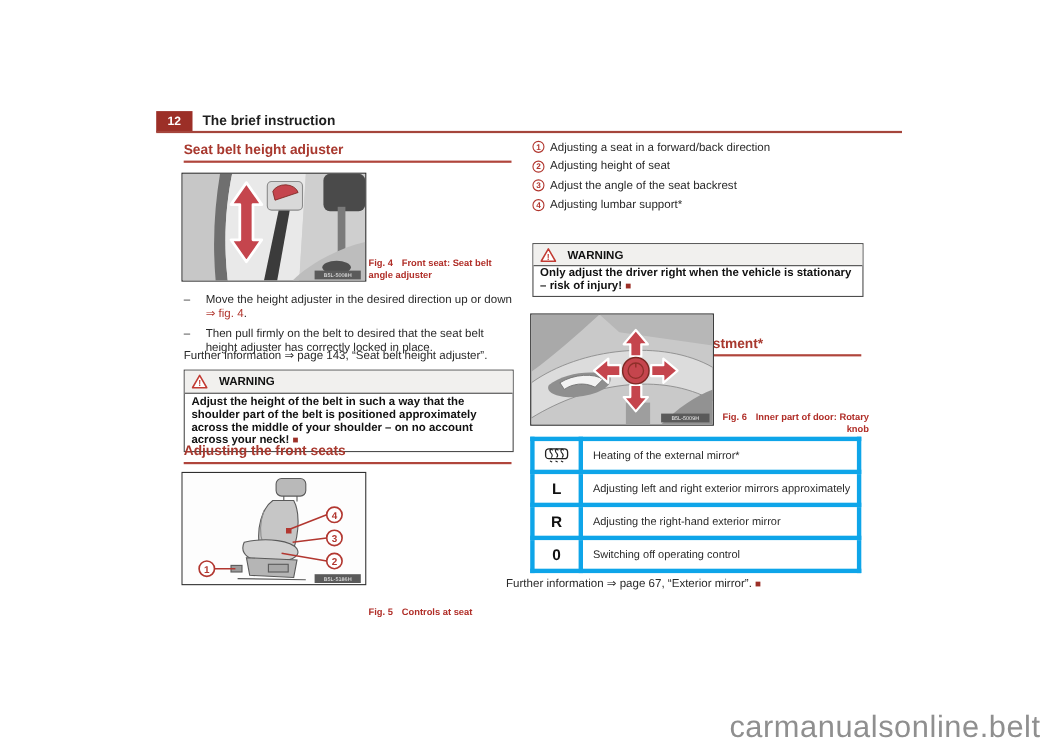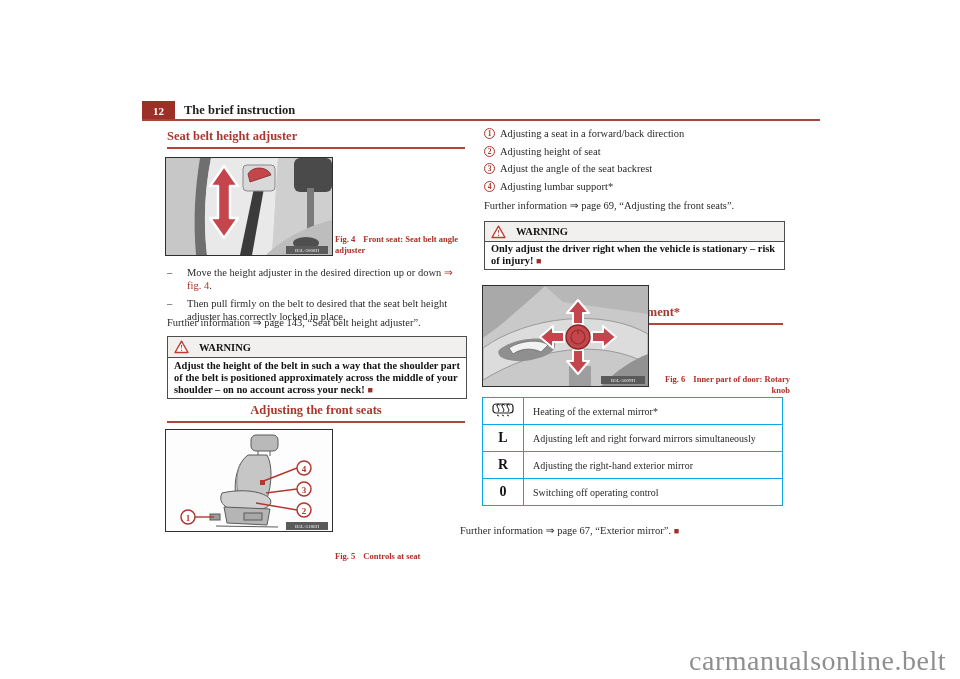--- a/index.html
+++ b/index.html
@@ -1,17 +1,17 @@
 <!DOCTYPE html>
 <html><head>
 <meta charset="utf-8">
 <style>
   html,body{margin:0;padding:0;background:#ffffff;}
   #page{position:relative;width:960px;height:679px;background:#ffffff;overflow:hidden;
-        font-family:Liberation Serif, serif;color:#282828;}
+        font-family:Liberation Sans, sans-serif;color:#282828;}
 
   
   .pagenum{position:absolute;left:142px;top:101px;width:33px;height:19px;background:#9c2f27;
            color:#ffffff;font-size:11px;font-weight:bold;display:flex;align-items:center;justify-content:center;}
   .htitle{position:absolute;left:184px;top:103px;font-size:12.5px;font-weight:bold;color:#1e1e1e;}
   .hrule{position:absolute;left:142px;top:119px;width:678px;height:2px;background:#a5453c;}
 
   
   .sechead{position:absolute;font-size:12.5px;font-weight:bold;color:#a8382e;
            border-bottom:2px solid #b0453c;padding-bottom:3px;}
@@ -40,21 +40,21 @@
   
   .numlist{position:absolute;left:484px;top:128px;width:300px;}
   .numitem{display:flex;align-items:center;margin-bottom:6px;height:11.5px;}
   .ncirc{flex:none;width:11px;height:11px;border:1px solid #b1362e;border-radius:50%;color:#b1362e;
          font-size:7.5px;font-weight:bold;display:flex;align-items:center;justify-content:center;
          box-sizing:border-box;margin-right:5px;}
   .numitem .ntext{font-size:10.5px;color:#2a2a2a;}
 
   
   .mirtable{position:absolute;left:482px;top:397px;width:301px;border-collapse:collapse;}
-  .mirtable td{border:1px solid #0ea5e9;height:24px;font-size:10px;color:#2a2a2a;}
+  .mirtable td{border:4px solid #0ea5e9;height:24px;font-size:10px;color:#2a2a2a;}
   .mirtable td.kcol{width:38px;text-align:center;font-weight:bold;font-size:14px;color:#111;}
   .mirtable td.tcol{padding-left:9px;}
 
   .watermark{position:absolute;right:14px;bottom:2px;font-size:28px;color:#8f8f8f;letter-spacing:0.5px;}
 </style>
 </head>
 <body>
 
 <div id="page">
 
@@ -104,21 +104,21 @@
     <div class="warnhead" style="height:20px;">
       <svg width="15" height="14" viewBox="0 0 15 14">
         <path d="M7.5,1.2 L14,12.5 L1,12.5 Z" fill="#ffffff" stroke="#c23b33" stroke-width="1.4" stroke-linejoin="round"></path>
         <text x="7.5" y="11" font-size="8" font-weight="bold" fill="#c23b33" text-anchor="middle">!</text>
       </svg>
       <span>WARNING</span>
     </div>
     <div class="warnbody"><span>Adjust the height of the belt in such a way that the shoulder part of the belt is positioned approximately across the middle of your shoulder – on no account across your neck!</span> <span class="endmark">■</span></div>
   </div>
 
-  <div class="sechead" style="left:167px;top:403px;width:298px;text-align:center;">Adjusting the front seats</div>
+  <div class="sechead" style="left:167px;top:403px;width:298px;">Adjusting the front seats</div>
 
   <div class="figframe" style="left:165px;top:429px;width:166px;height:101px;background:#ffffff;">
     <svg width="166" height="101" viewBox="0 0 166 101">
       <rect width="166" height="101" fill="#fdfdfd"></rect>
       <rect x="85" y="5" width="27" height="16" rx="5" fill="#b9b9b9" stroke="#5a5a5a"></rect>
       <line x1="92" y1="21" x2="92" y2="26" stroke="#5a5a5a"></line>
       <line x1="104" y1="21" x2="104" y2="26" stroke="#5a5a5a"></line>
       <path d="M82,25 C72,32 67,50 70,68 L100,72 C107,52 106,34 101,25 Z" fill="#c6c6c6" stroke="#5a5a5a"></path>
       <path d="M74,34 C70,46 70,56 73,64" fill="none" stroke="#8d8d8d"></path>
       <path d="M56,63 C78,58 99,62 104,69 C108,76 98,81 78,81 C62,81 51,74 56,63 Z" fill="#d0d0d0" stroke="#5a5a5a"></path>
@@ -159,21 +159,20 @@
     <div class="numitem">
       <span class="ncirc">3</span>
       <span class="ntext">Adjust the angle of the seat backrest</span>
     </div>
     <div class="numitem">
       <span class="ncirc">4</span>
       <span class="ntext">Adjusting lumbar support*</span>
     </div>
   </div>
 
-  <div class="further" style="left:484px;top:199px;width:300px;">Further information ⇒ page 69, “Adjusting the front seats”.</div>
 
   <div class="warnbox" style="left:484px;top:221px;width:299px;">
     <div class="warnhead" style="height:19px;">
       <svg width="15" height="14" viewBox="0 0 15 14">
         <path d="M7.5,1.2 L14,12.5 L1,12.5 Z" fill="#ffffff" stroke="#c23b33" stroke-width="1.4" stroke-linejoin="round"></path>
         <text x="7.5" y="11" font-size="8" font-weight="bold" fill="#c23b33" text-anchor="middle">!</text>
       </svg>
       <span>WARNING</span>
     </div>
     <div class="warnbody" style="padding:1px 6px 2px 6px;"><span>Only adjust the driver right when the vehicle is stationary – risk of injury!</span> <span class="endmark">■</span></div>
@@ -215,21 +214,21 @@
           <path d="M7,12 q2,-2 0,-4 q-2,-2 0,-4 l-1.6,1.4 M7,4 l1.6,1.4" fill="none" stroke="#222222" stroke-width="1"></path>
           <path d="M12,12 q2,-2 0,-4 q-2,-2 0,-4 l-1.6,1.4 M12,4 l1.6,1.4" fill="none" stroke="#222222" stroke-width="1"></path>
           <path d="M17,12 q2,-2 0,-4 q-2,-2 0,-4 l-1.6,1.4 M17,4 l1.6,1.4" fill="none" stroke="#222222" stroke-width="1"></path>
           <path d="M6,15 l2,1 M11,15 l2,1 M16,15 l2,1" stroke="#222222" stroke-width="1"></path>
         </svg>
       </td>
       <td class="tcol">Heating of the external mirror*</td>
     </tr>
     <tr>
       <td class="kcol">L</td>
-      <td class="tcol">Adjusting left and right forward mirrors simultaneously</td>
+      <td class="tcol">Adjusting left and right exterior mirrors approximately</td>
     </tr>
     <tr>
       <td class="kcol">R</td>
       <td class="tcol">Adjusting the right-hand exterior mirror</td>
     </tr>
     <tr>
       <td class="kcol">0</td>
       <td class="tcol">Switching off operating control</td>
     </tr>
   </tbody>

